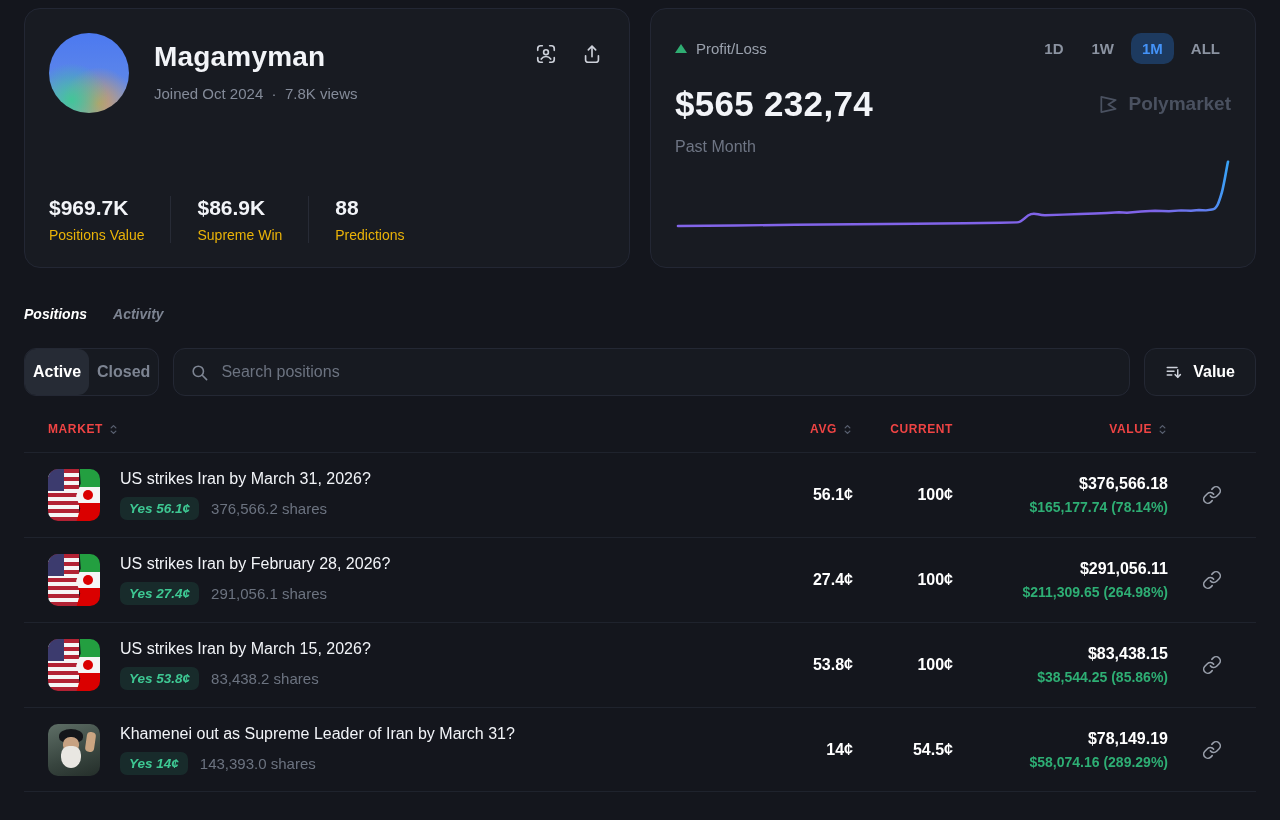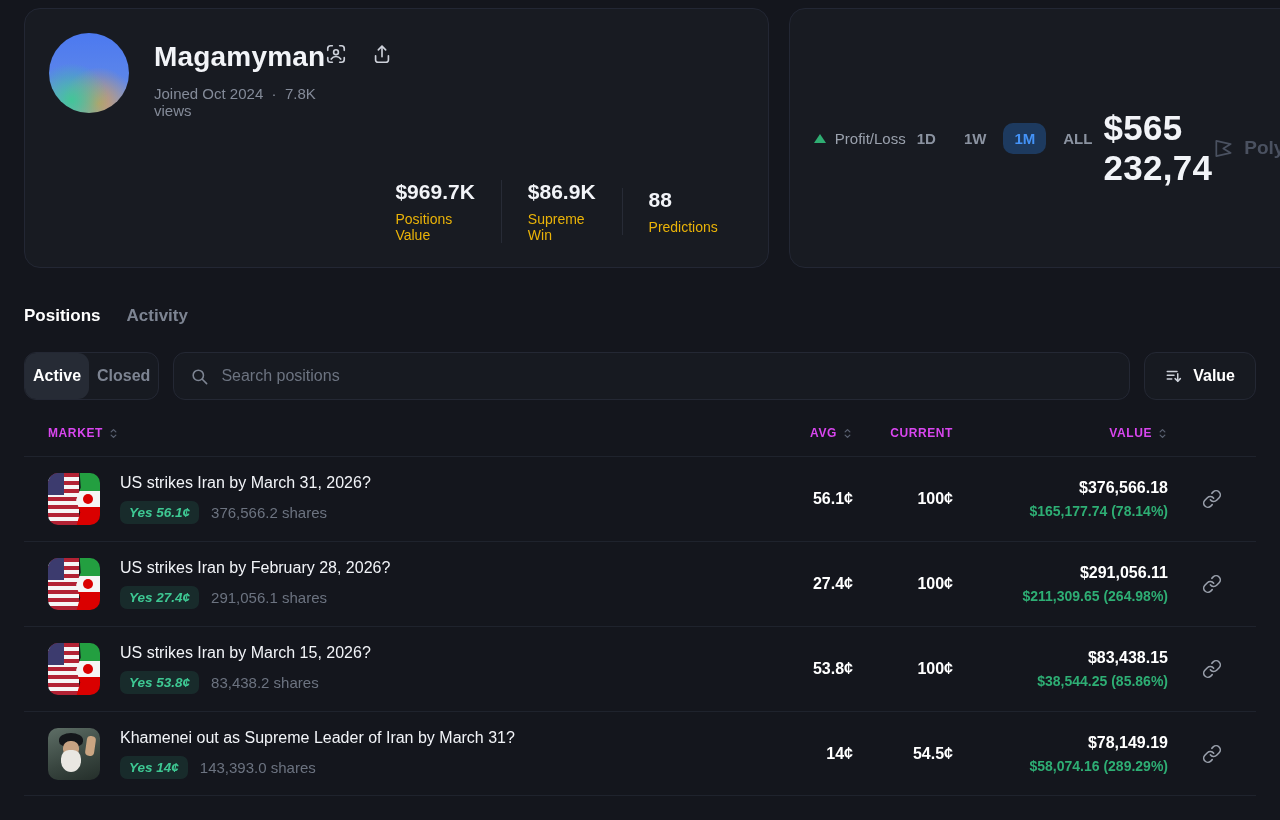--- a/index.html
+++ b/index.html
@@ -10,21 +10,21 @@
     color:#f2f4f8;
     -webkit-font-smoothing:antialiased;
   }
   .top-cards { display:flex; gap:20px; padding:8px 24px 0; }
   .card {
     flex:1; height:260px;
     background:#181b22;
     border:1px solid #232734;
     border-radius:16px;
     padding:24px;
-    display:flex; flex-direction:row;
+    display:flex; flex-direction:column;
   }
 
   
   .profile-head { display:flex; align-items:flex-start; }
   .avatar {
     width:80px; height:80px; border-radius:50%;
     background:
       radial-gradient(circle at 28% 84%, rgba(62,200,150,.95) 0%, rgba(62,200,150,0) 42%),
       radial-gradient(circle at 62% 88%, rgba(214,156,86,.92) 0%, rgba(214,156,86,0) 42%),
       linear-gradient(180deg,#4c79f0 0%,#5b85ea 55%,#84a0da 100%);
@@ -61,21 +61,21 @@
 
   .pnl-value-row { display:flex; align-items:center; margin-top:20px; }
   .pnl-value { font-size:35px; font-weight:700; letter-spacing:.3px; }
   .watermark { margin-left:auto; display:flex; align-items:center; gap:9px; color:#4a5160; font-size:19px; font-weight:600; }
   .watermark svg { width:23px; height:23px; }
   .pnl-period { margin-top:14px; font-size:16px; color:#6e7584; }
   .pnl-chart { margin-top:auto; height:92px; width:100%; }
 
   
   .tabs { display:flex; gap:26px; margin:38px 24px 0; }
-  .tab { font-size:17px; font-weight:700; color:#7d8492; cursor:pointer; }
+  .tab { font-size:14px; font-weight:700; color:#7d8492; cursor:pointer;font-style:italic; }
   .tab.active { color:#ffffff; }
 
   
   .filter-row { display:flex; gap:14px; margin:26px 24px 0; }
   .segmented {
     display:flex; height:48px; border:1px solid #242834; border-radius:12px;
     background:#171a21; overflow:hidden;
   }
   .segment {
     padding:0 8px; display:flex; align-items:center;
@@ -97,21 +97,21 @@
     background:#171a21; display:flex; align-items:center; gap:10px;
     color:#ffffff; font-size:16px; font-weight:700; cursor:pointer; font-family:inherit;
   }
   .sort-btn svg { width:18px; height:18px; color:#cdd1da; }
 
   
   .table { margin:26px 24px 0; }
   .thead {
     display:flex; align-items:center; padding:0 0 16px 24px;
     font-size:12px; font-weight:700; letter-spacing:.6px;
-    color:#d946ef; text-transform:uppercase;
+    color:#ef4444; text-transform:uppercase;
   }
   .th { display:flex; align-items:center; gap:5px; }
   .th svg { width:11px; height:11px; color:#596070; }
   .col-market { flex:1; }
   .col-avg { width:80px; justify-content:flex-end; text-align:right; }
   .col-current { width:100px; justify-content:flex-end; text-align:right; }
   .col-value { width:215px; justify-content:flex-end; text-align:right; }
   .col-link { width:88px; justify-content:center; text-align:center; }
 
   .row {

